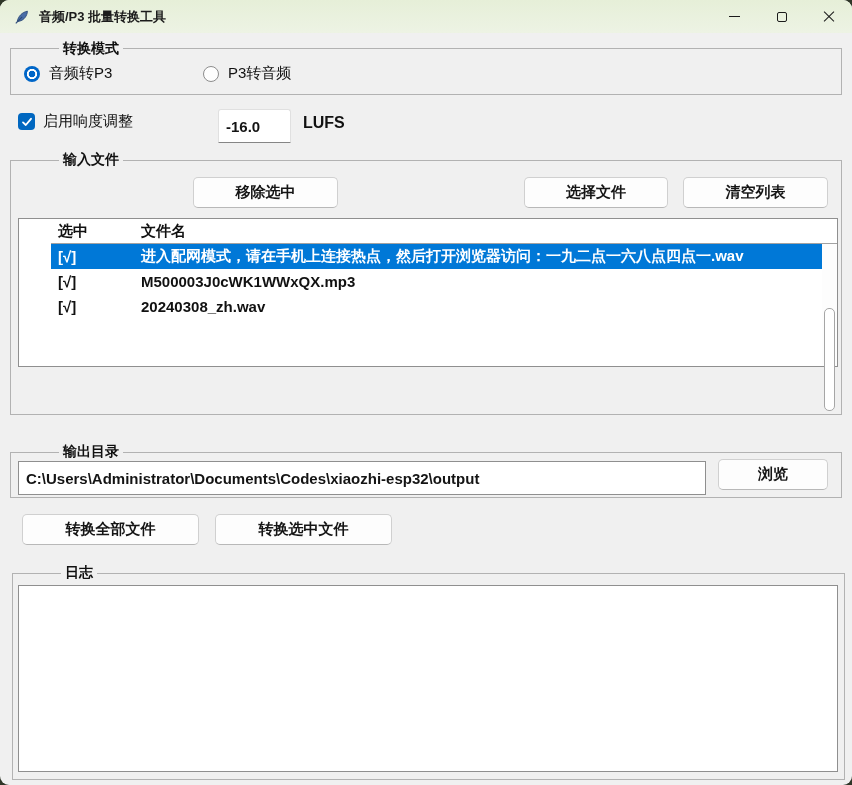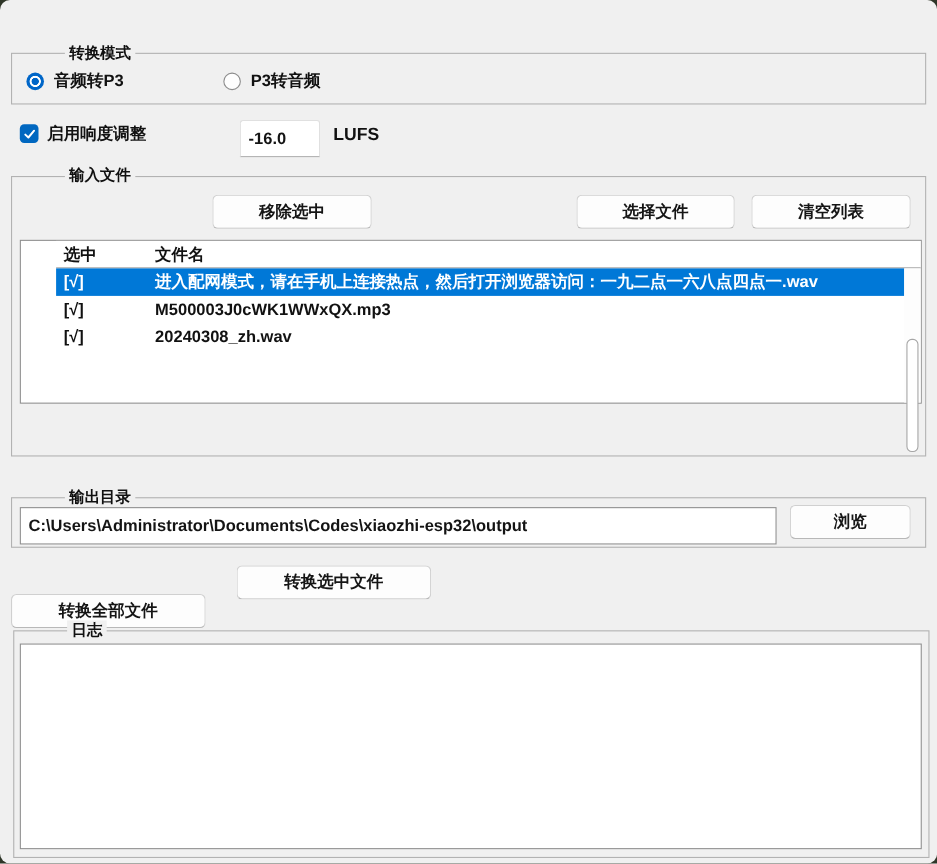--- a/index.html
+++ b/index.html
@@ -54,21 +54,21 @@
   .entry-underline { border:1px solid #e0e0e0; border-bottom:1px solid #868686; border-radius:3px 3px 0 0; }
   .entry-classic { border:1px solid #8f8f8f; }
 
   
   .radio-item { position:absolute; display:flex; align-items:center; gap:9px; }
   .radio { width:16px; height:16px; border-radius:50%; flex:0 0 auto; }
   .radio.checked {
     background:radial-gradient(circle,#0066c8 0 3px,#ffffff 3.6px 4.8px,#0066c8 5.4px 100%);
   }
   .radio.unchecked { background:#fefefe; border:1px solid #8d8d8d; }
-  .radio-label, .check-label { font-size:15px; font-weight:bold; }
+  .radio-label, .check-label { font-size:15px; font-weight:normal; }
   .check-item { position:absolute; display:flex; align-items:center; gap:8px; }
   .checkbox {
     width:17px; height:17px; border-radius:4px; background:#0067c0;
     display:flex; align-items:center; justify-content:center; flex:0 0 auto;
   }
 
   
   .listbox {
     position:absolute; left:18px; top:218px; width:820px; height:149px;
     background:#fff; border:1px solid #8f8f8f;padding-left:32px;
@@ -94,20 +94,40 @@
     position:absolute; left:18px; top:585px; width:820px; height:187px;
     background:#fff; border:1px solid #8f8f8f; resize:none; outline:none;
     font-family:inherit; font-size:14px;
   }
 </style>
 </head>
 <body>
 
 <div class="window">
 
+  <div class="titlebar">
+    <span class="appicon">
+      <svg viewBox="0 0 16 16" width="16" height="16">
+        <path d="M3.2 12.6 C4.2 7.2 8.2 3.2 13.4 2.2 C13.2 6.6 10.2 11.2 5.2 12.2 Z" fill="#4a6da7" stroke="#2c4a78" stroke-width="0.9"></path>
+        <line x1="1.8" y1="14.4" x2="8.2" y2="7.8" stroke="#2c4a78" stroke-width="1.1"></line>
+      </svg>
+    </span>
+    <span class="apptitle">音频/P3 批量转换工具</span>
+    <div class="win-controls">
+      <div class="win-btn">
+          <span class="glyph-min"></span>
+        </div>
+      <div class="win-btn">
+          <span class="glyph-max"></span>
+        </div>
+      <div class="win-btn">
+          <span class="glyph-close"></span>
+        </div>
+    </div>
+  </div>
 
   <div class="groupbox" style="left:10px; top:48px; width:832px; height:47px;"></div>
   <span class="grouplabel" style="left:18px; top:40px;">转换模式</span>
   <div class="radio-item" style="left:24px; top:64px;">
     <span class="radio checked"></span>
     <span class="radio-label">音频转P3</span>
   </div>
   <div class="radio-item" style="left:203px; top:64px;">
     <span class="radio unchecked"></span>
     <span class="radio-label">P3转音频</span>
@@ -151,20 +171,20 @@
     <div class="vscroll-track">
       <div class="vscroll-thumb"></div>
     </div>
   </div>
 
   <div class="groupbox" style="left:10px; top:452px; width:832px; height:46px;"></div>
   <span class="grouplabel" style="left:18px; top:443px;">输出目录</span>
   <input class="entry entry-classic" style="left: 18px; top: 461px; width: 688px; height: 28px;" value="C:\Users\Administrator\Documents\Codes\xiaozhi-esp32\output">
   <button class="btn" style="left:718px; top:459px; width:110px; height:31px;">浏览</button>
 
-  <button class="btn" style="left:10px; top:514px; width:177px; height:31px;margin-top:26px;">转换全部文件</button>
+  <button class="btn" style="left:22px; top:514px; width:177px; height:31px;">转换全部文件</button>
   <button class="btn" style="left:215px; top:514px; width:177px; height:31px;">转换选中文件</button>
 
   <div class="groupbox" style="left:12px; top:573px; width:833px; height:207px;"></div>
   <span class="grouplabel" style="left:20px; top:564px;">日志</span>
   <textarea class="logarea" style=""></textarea>
 
 </div>
 
 </body></html>

